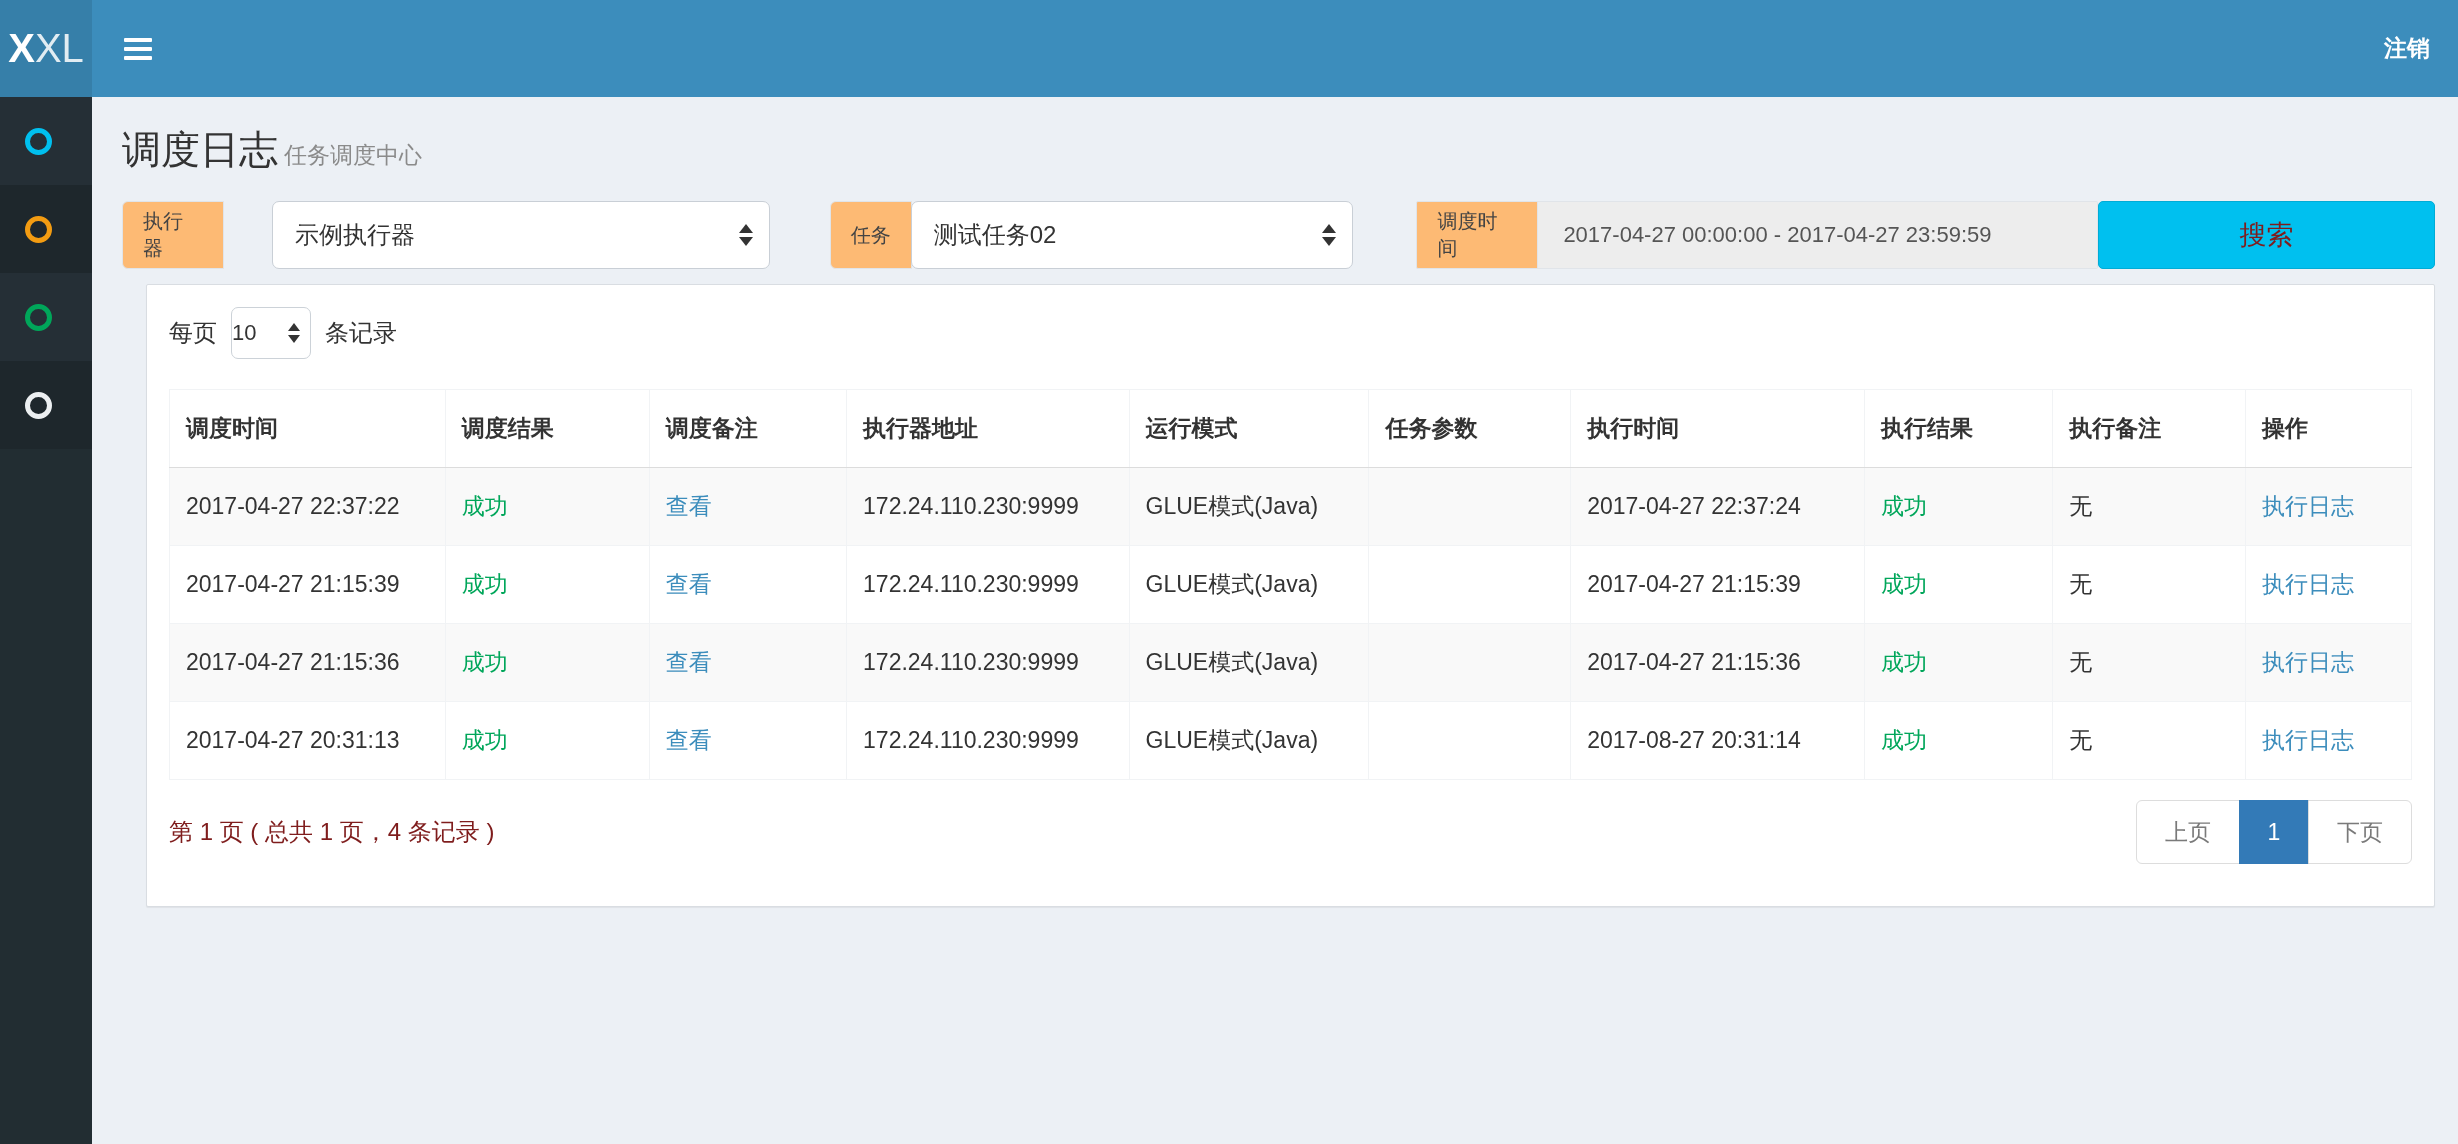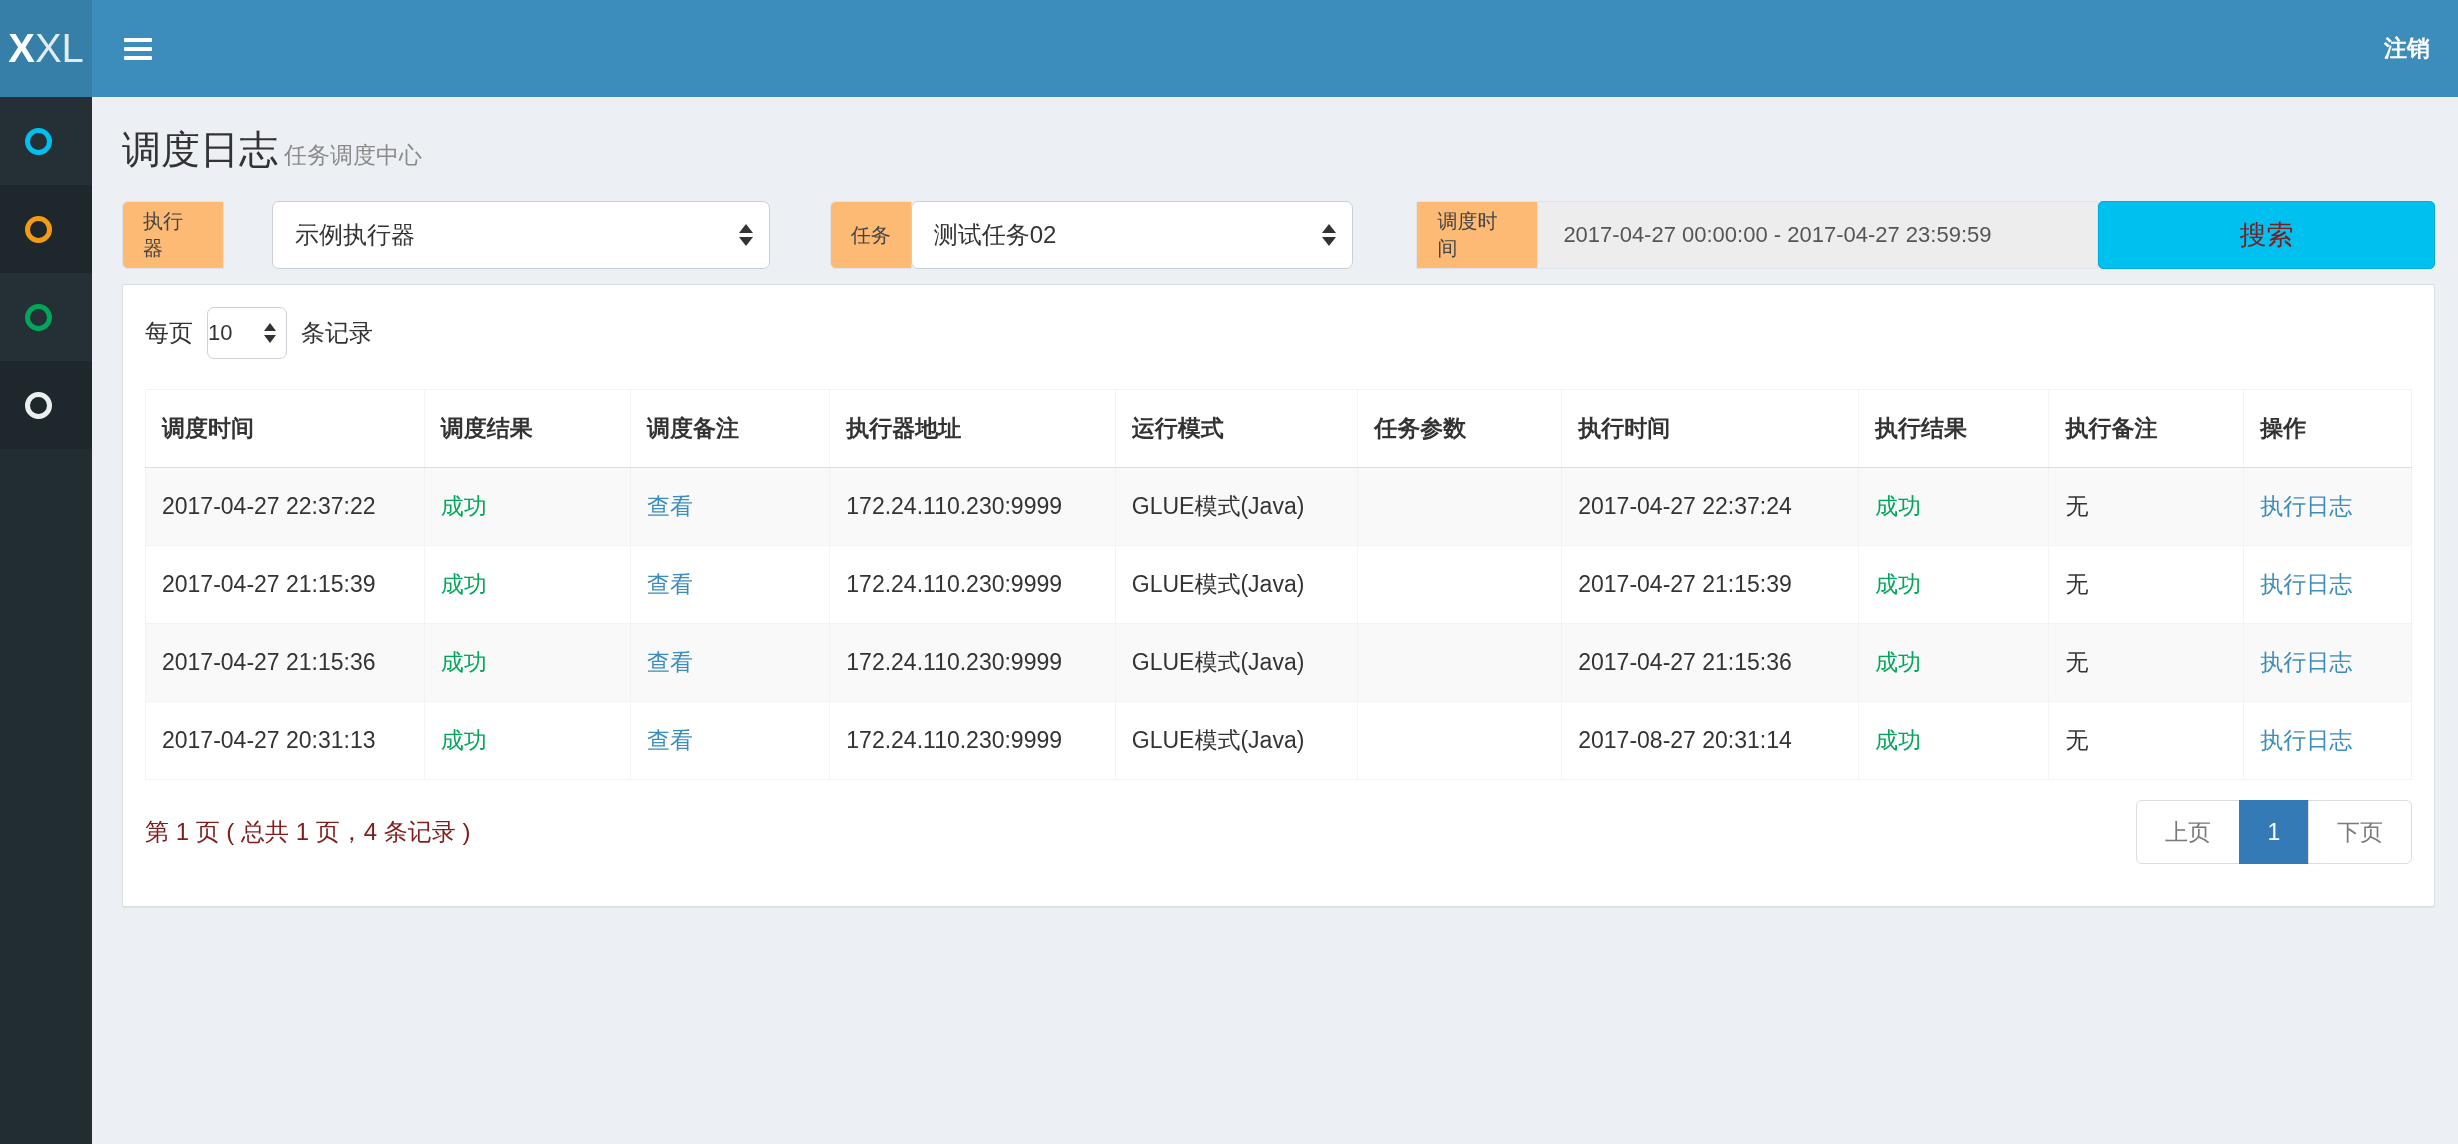--- a/index.html
+++ b/index.html
@@ -53,21 +53,21 @@
   .gap1 { width:60px; } .gap2 { width:63px; }
   .datetime-input { width:560px; background:#ededed; border:1px solid #e0e4e9; border-left:none;
                     border-radius:0 2px 2px 0; display:flex; align-items:center; padding:0 25px;
                     font-size:22px; color:#555; cursor:pointer; }
   .search-btn { margin-left:auto; width:337px; height:68px; background:#00c0ef; border:1px solid #00acd6;
                 border-radius:5px; color:#7f1d1d; font-size:27px; display:flex; align-items:center;
                 justify-content:center; cursor:pointer; font-family:inherit; }
 
   
   .panel { margin-top:15px; background:#fff; border:1px solid #d9dde2; border-radius:2px;
-           box-shadow:0 1px 1px rgba(0,0,0,.06); padding:22px 22px 42px 22px; }
+           box-shadow:0 1px 1px rgba(0,0,0,.06); padding:22px 22px 42px 22px;margin-left:24px; }
 
   .perpage { display:flex; align-items:center; gap:14px; font-size:24px; color:#333; }
   .perpage-select { position:relative; width:80px; height:52px; background:#fff; border:1px solid #ccd2d8;
                     border-radius:7px; display:flex; align-items:center; 
                     font-size:22px; color:#333; cursor:pointer; }
   .perpage-select .arrows { right:10px; }
   .perpage-select .caret-up { border-left-width:6px; border-right-width:6px; border-bottom-width:8px; }
   .perpage-select .caret-down { border-left-width:6px; border-right-width:6px; border-top-width:8px; }
 
   

